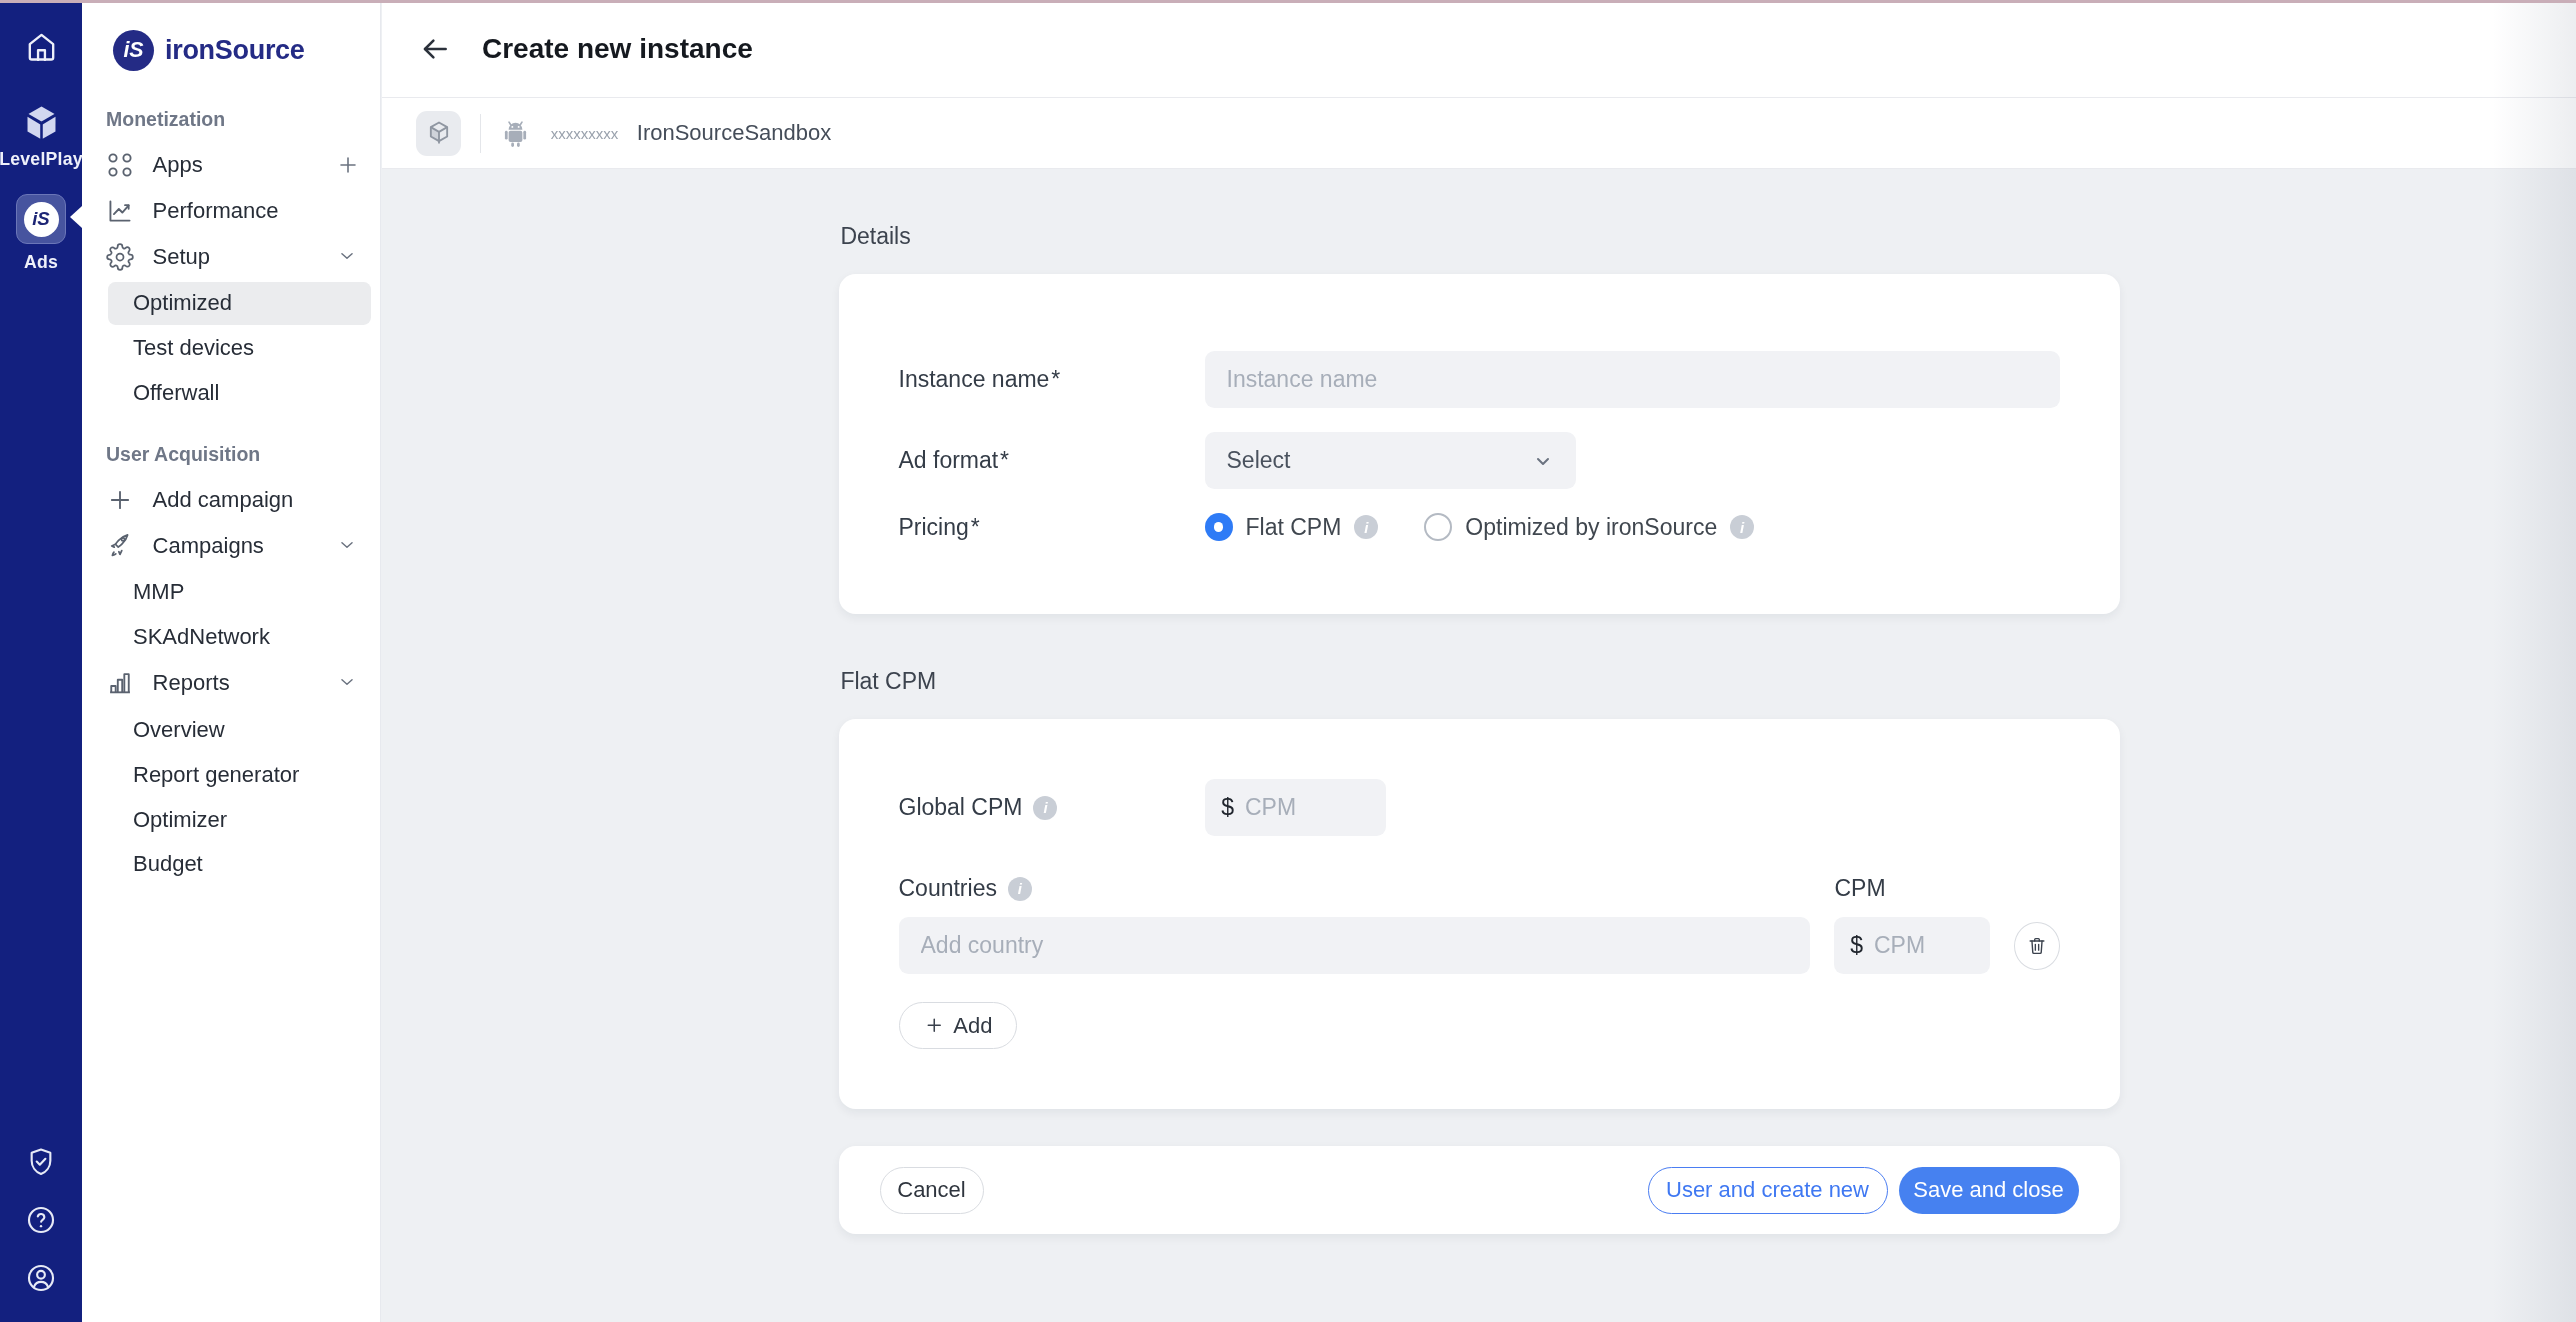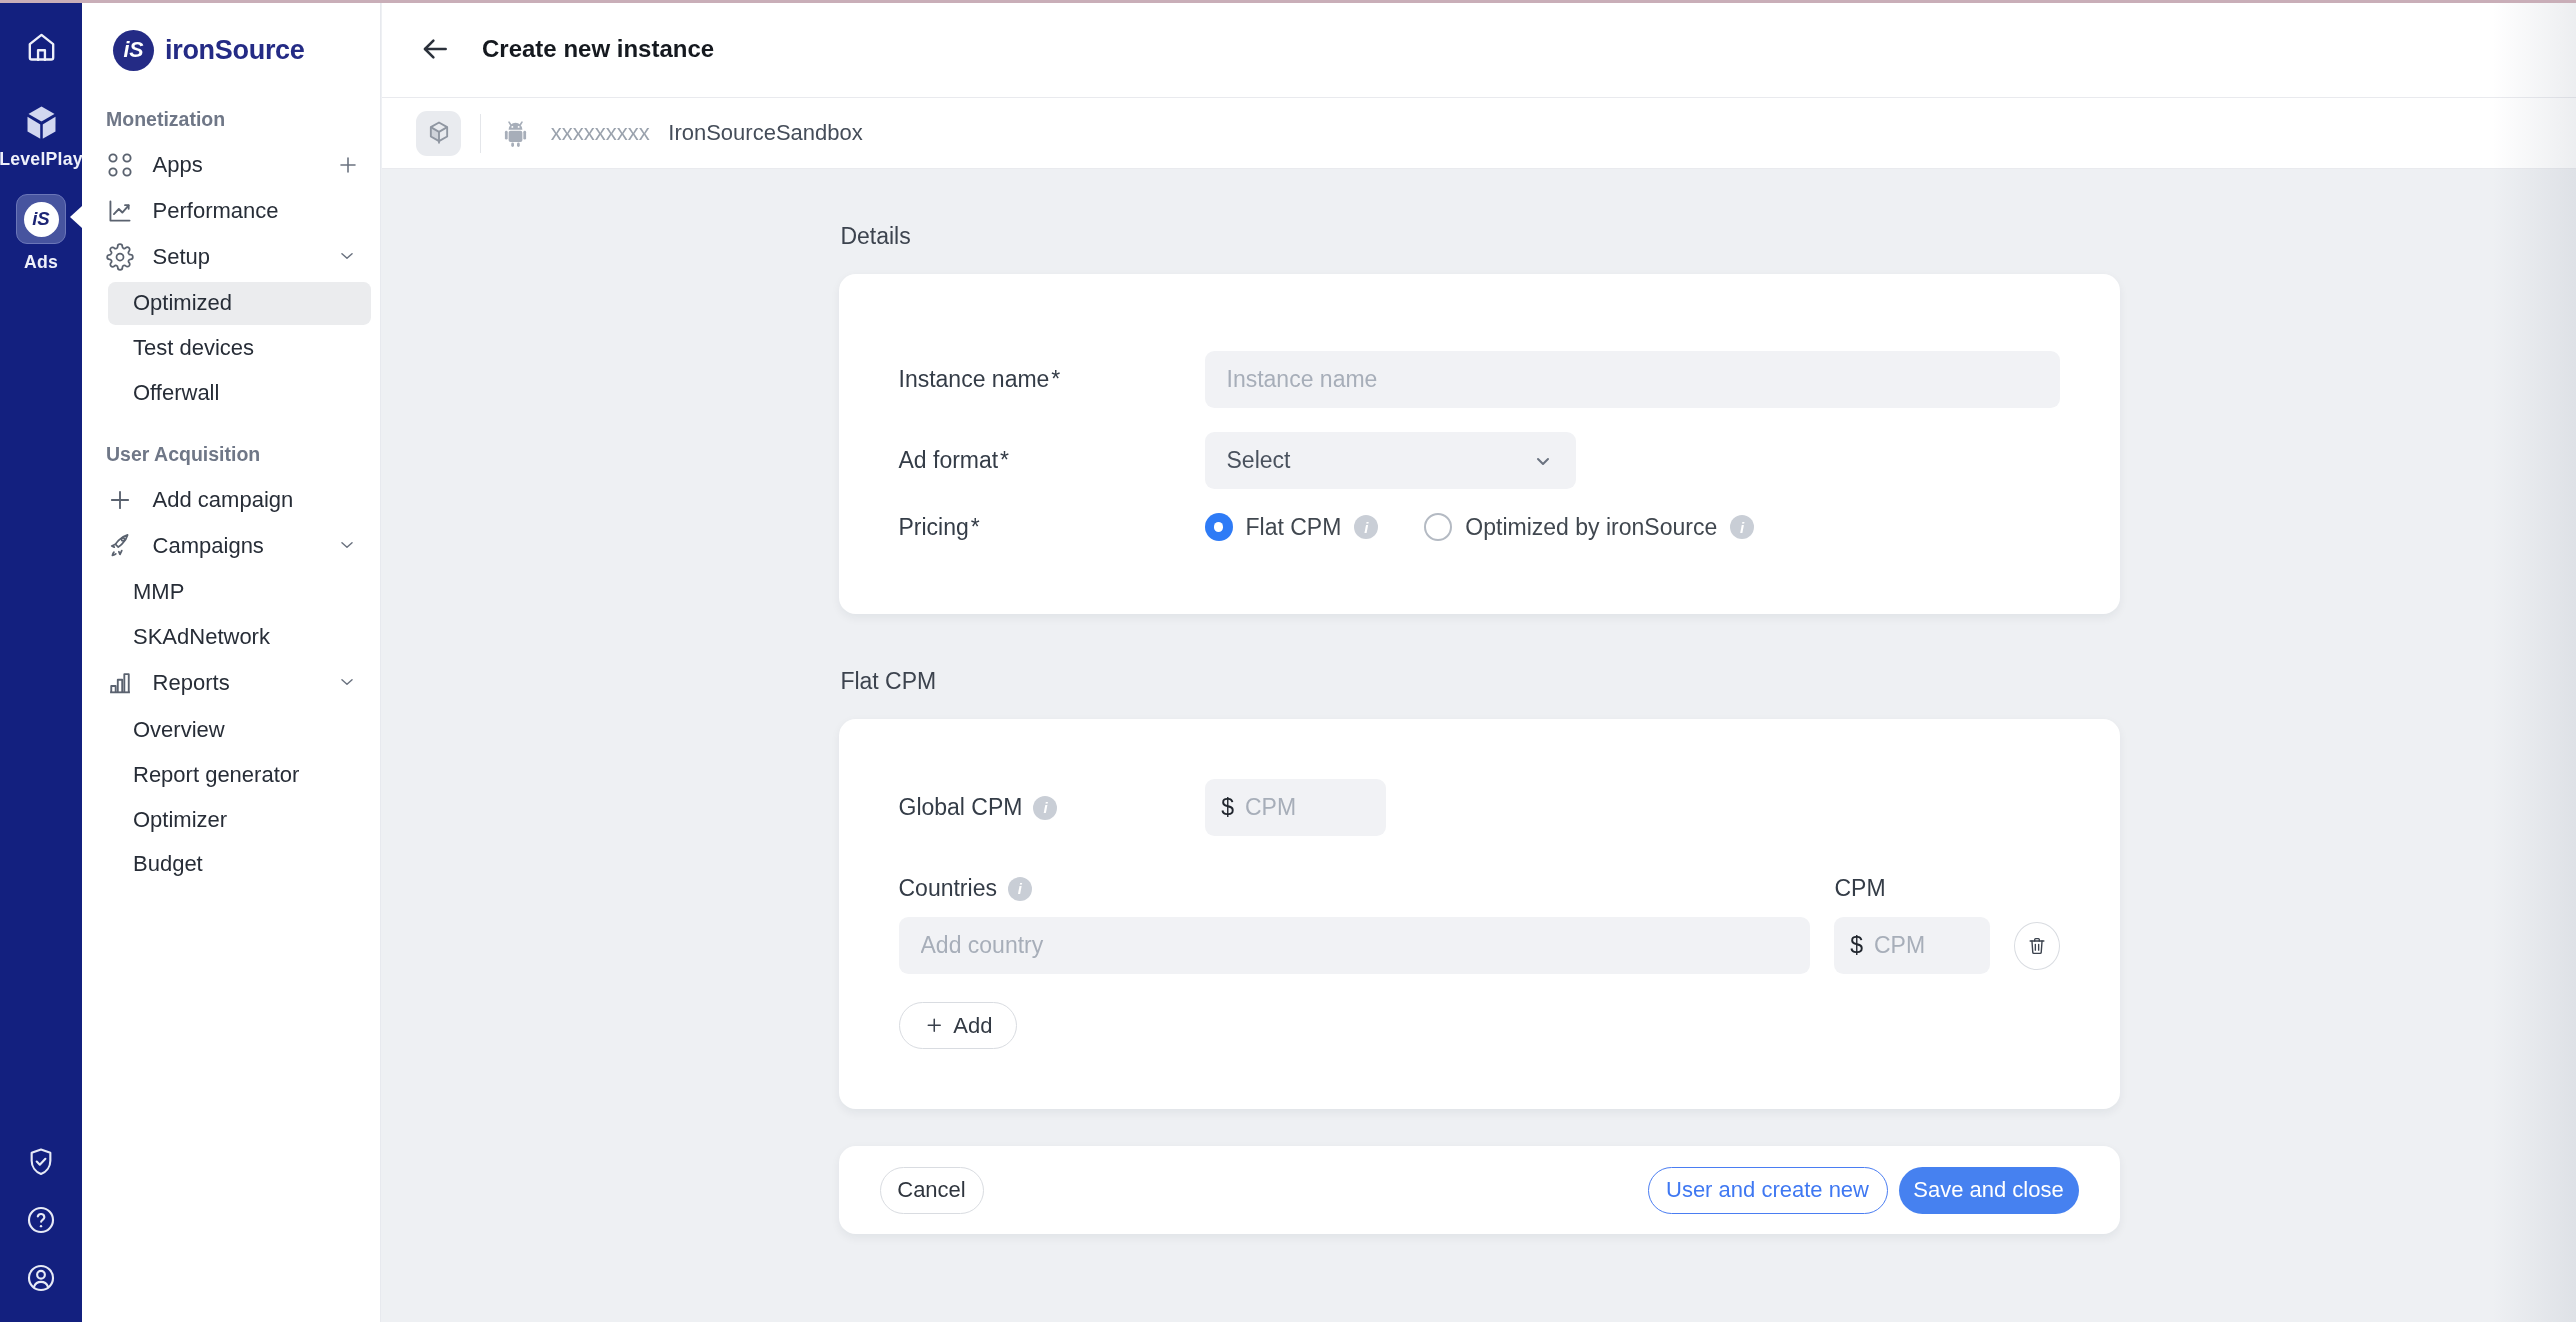--- a/index.html
+++ b/index.html
@@ -37,28 +37,28 @@
   .nav-trail { margin-left:auto; color:#6b7380; width:24px; height:24px; }
   .nav-child { height:43px; margin:1.9px 9.3px 1.9px 26px; display:flex; align-items:center;
                padding-left:25px; font-size:22px; color:#272d37; border-radius:7.4px; cursor:pointer; }
   .nav-child.selected { background:#ebecee; }
 
   
   .main { position:absolute; left:382px; top:0; right:0; bottom:0; }
   .titlebar { height:98px; background:#fff; border-bottom:0.9px solid #e9eaee;
               display:flex; align-items:center; padding-left:37px; gap:30px; }
   .back-btn { width:33px; height:33px; color:#2b313b; cursor:pointer; display:flex; align-items:center; }
-  .page-title { font-size:24px; font-weight:700; color:#15191f; }
+  .page-title { font-size:28px; font-weight:700; color:#15191f; }
   .appbar { height:71px; background:#fff; border-bottom:0.9px solid #e9eaee;
             display:flex; align-items:center; padding-left:34px; gap:18.6px; }
   .app-thumb { width:45px; height:45px; border-radius:11px; background:#e9ebef; color:#8f96a1;
                display:flex; align-items:center; justify-content:center; }
   .v-div { width:0.9px; height:39px; background:#e4e6ea; }
   .android { width:33px; height:33px; color:#a7aeb9; }
-  .app-id { font-size:22px; color:#9aa2ad; }
+  .app-id { font-size:15px; color:#9aa2ad; }
   .app-name { font-size:22px; color:#454d59; }
 
   .content { position:absolute; top:169px; left:0; right:0; bottom:0; background:#eef0f3; }
   .column { width:1281px; margin:0 auto; }
   .section-heading { margin:54px 0 24px 1.9px; font-size:23px; color:#3c434e; }
   .card { background:#fff; border-radius:16.7px; box-shadow:0 3.7px 9.3px rgba(25,32,56,.06); }
 
   .details-card { padding:61px 60px 73px; }
   .form-row { display:flex; align-items:center; margin-bottom:24px;margin-top:16px; }
   .form-row:last-child { margin-bottom:0; }

